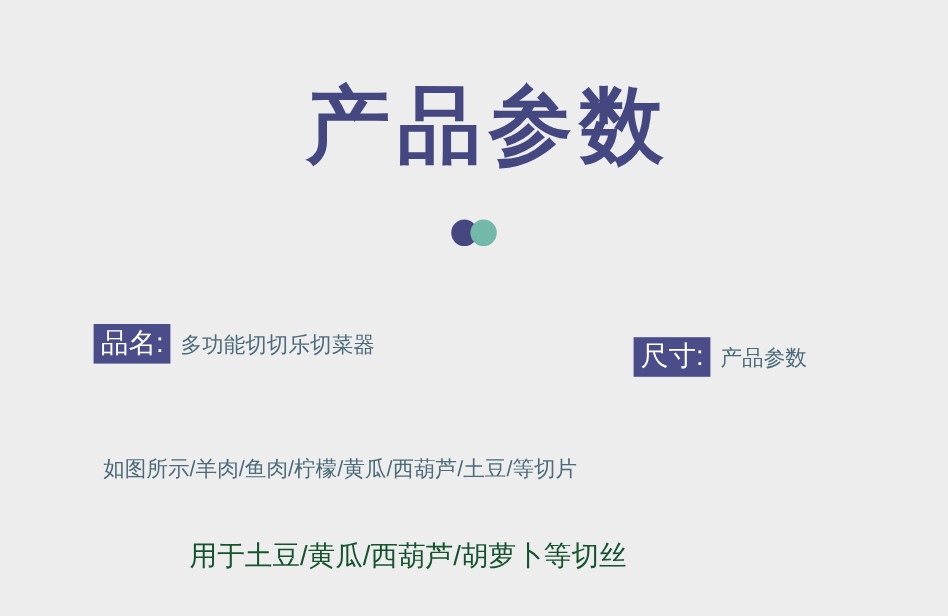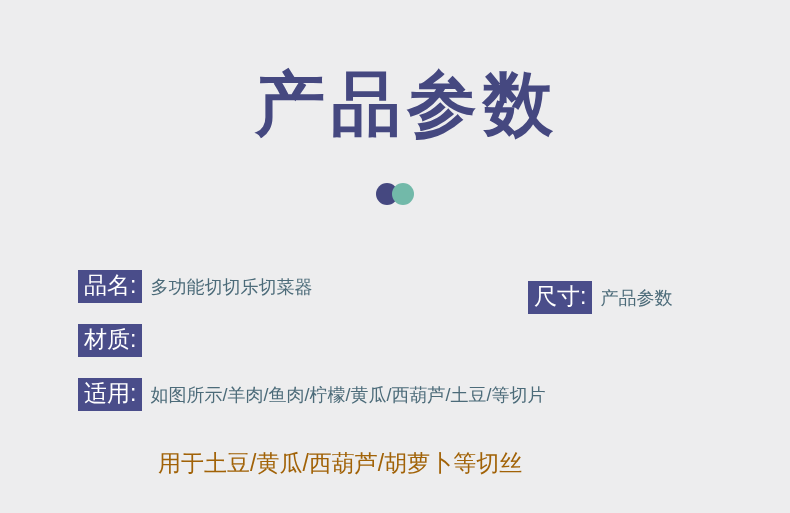--- a/index.html
+++ b/index.html
@@ -105,21 +105,21 @@
     font-size: 18px;
     line-height: 26px;
     font-family: "Liberation Sans", "DejaVu Sans", sans-serif;
   }
 
   
   .spec-continuation {
     position: absolute;
     left: 158px;
     top: 188px;
-    color: #a16207;
+    color: #14532d;
     font-size: 23px;
     line-height: 26px;
     white-space: nowrap;
     font-family: "Liberation Sans", "DejaVu Sans", sans-serif;
   }
 </style>
 </head>
 <body>
 
 <div class="page">
@@ -143,27 +143,25 @@
         <span class="spec-value">多功能切切乐切菜器</span>
       </div>
       <div class="spec-item col-right">
         <span class="spec-label">尺寸:</span>
         <span class="spec-value">产品参数</span>
       </div>
     </div>
 
     <div class="spec-row">
       <div class="spec-item col-left">
-        <span class="spec-label">材质:</span>
       </div>
     </div>
 
     <div class="spec-row">
       <div class="spec-item col-left">
-        <span class="spec-label">适用:</span>
         <span class="spec-value">如图所示/羊肉/鱼肉/柠檬/黄瓜/西葫芦/土豆/等切片</span>
       </div>
     </div>
 
     <div class="spec-continuation">用于土豆/黄瓜/西葫芦/胡萝卜等切丝</div>
 
   </div>
 </div>
 
 </body></html>

